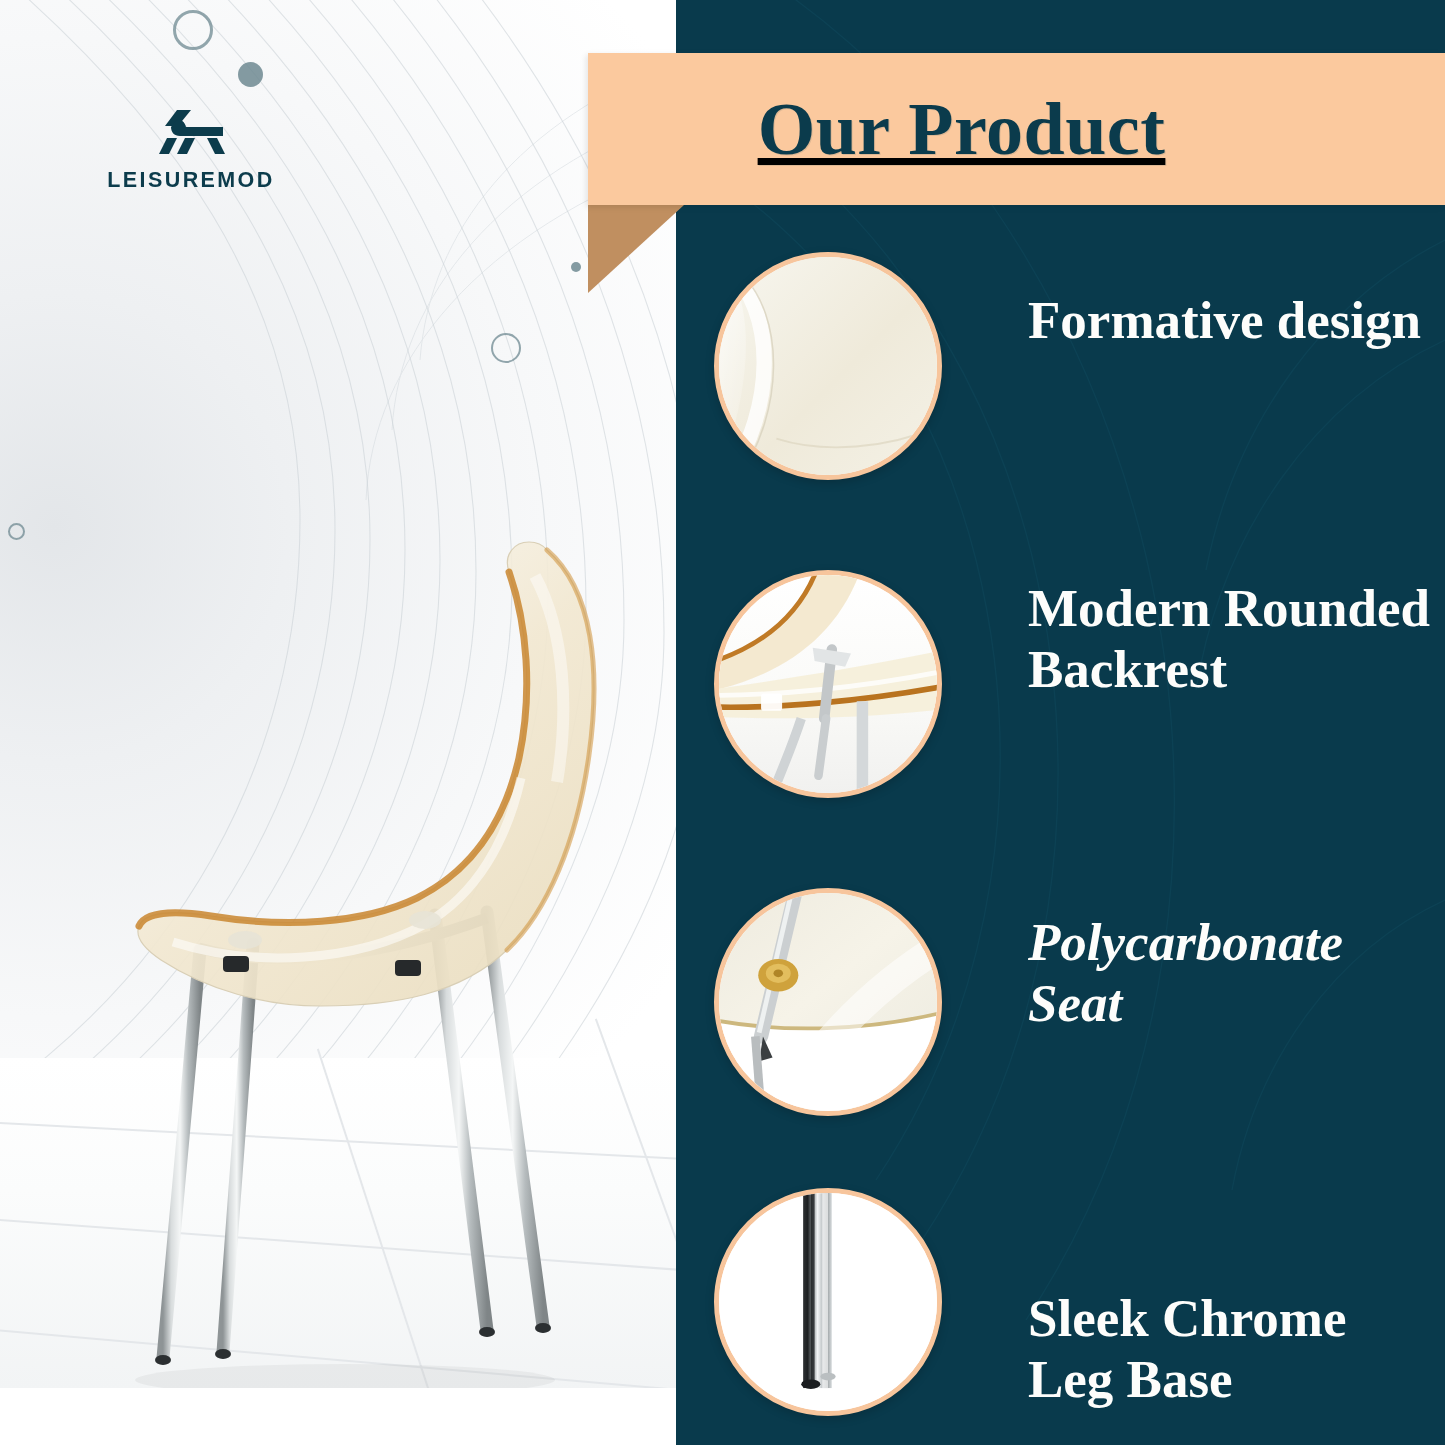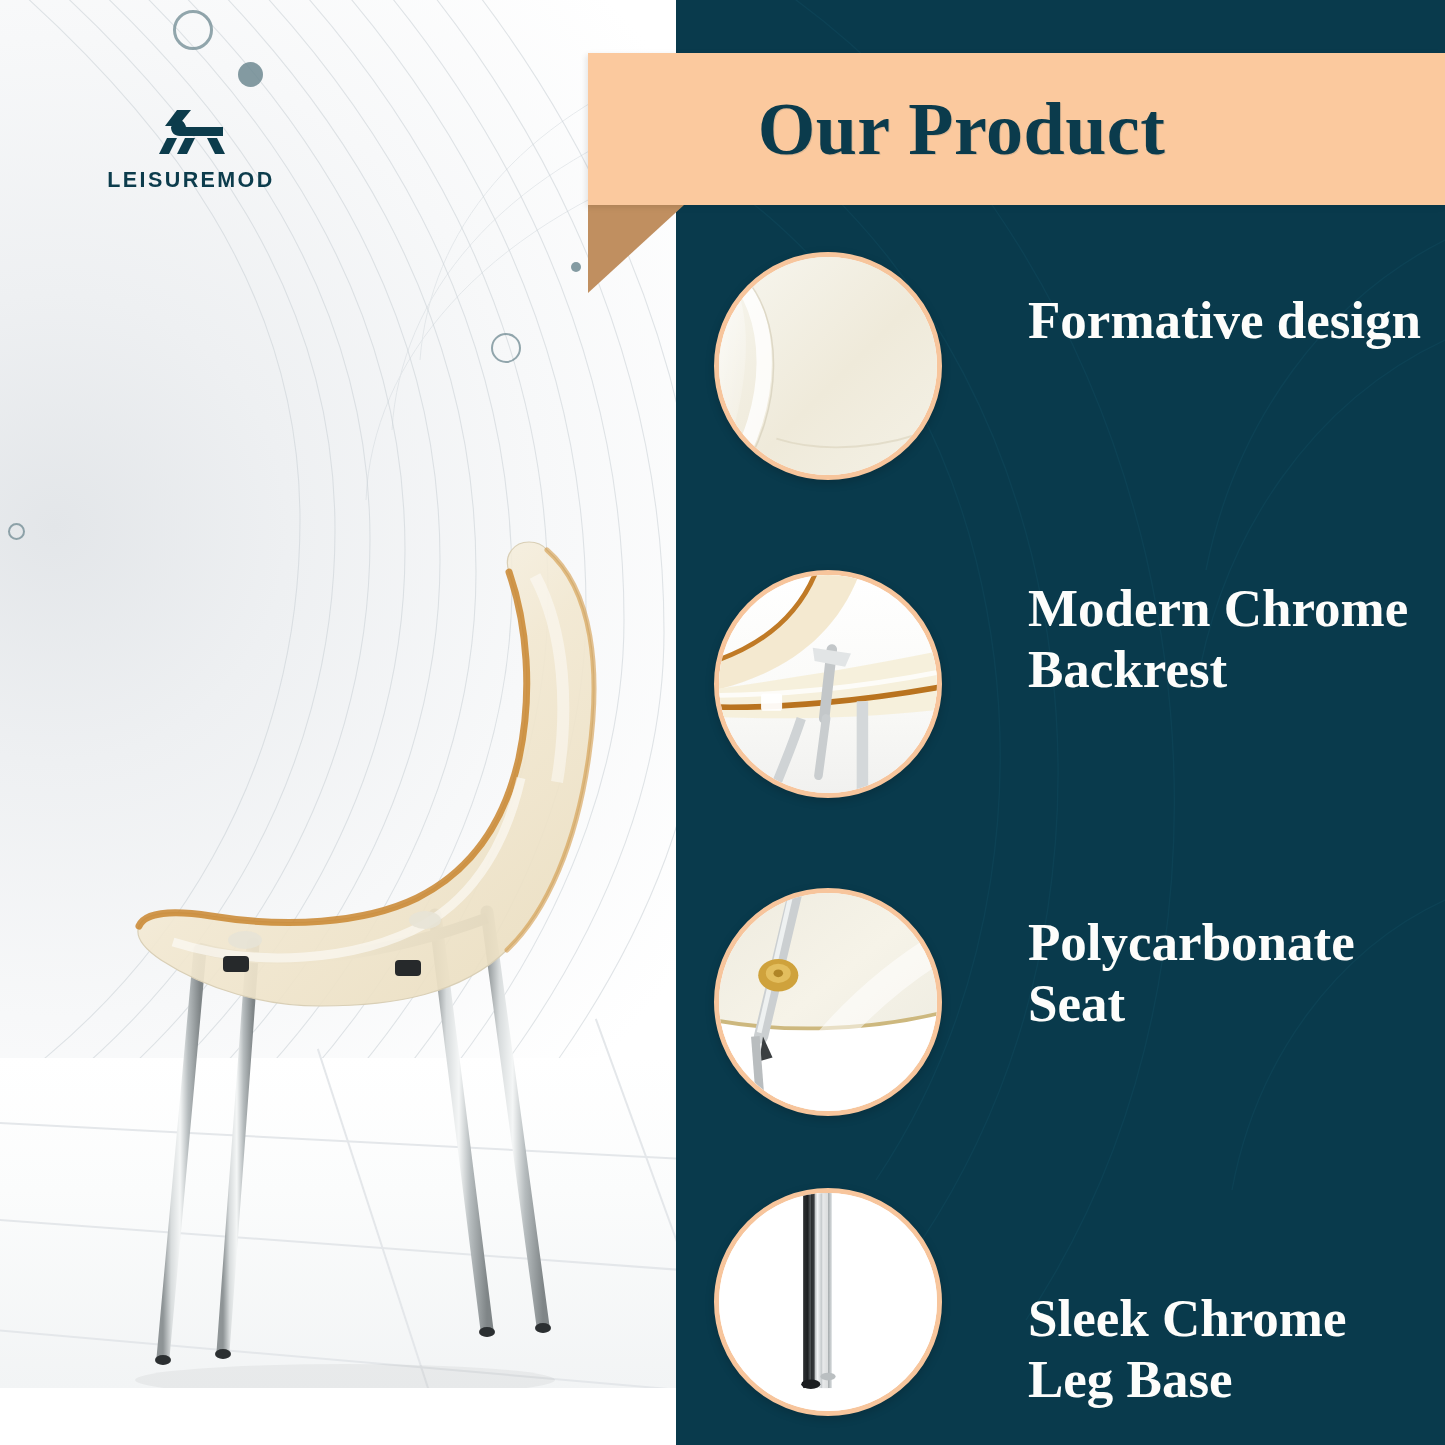--- a/index.html
+++ b/index.html
@@ -106,20 +106,21 @@
   .banner {
     position: absolute;
     left: 588px; top: 53px;
     width: 857px; height: 152px;
     background: #fbc99e;
     z-index: 6;
     display: flex;
     align-items: center;
     justify-content: center;
     box-shadow: -2px 2px 6px rgba(0,0,0,0.10);
+    text-decoration: underline;
   }
   .banner-title {
     font-family: "Liberation Serif", serif;
     font-size: 74px;
     font-weight: 700;
     color: #0b3b4c;
     letter-spacing: 0.5px;
     line-height: 1;
     padding-right: 110px;
     text-shadow: 1px 1px 0 rgba(11,59,76,0.12);
@@ -355,21 +356,21 @@
           <path d="M118,78 L110,150" stroke="#c3c7c9" stroke-width="11" stroke-linecap="round"></path>
           <path d="M98,76 L138,82 L132,96 L100,90 Z" fill="#e2e5e6"></path>
           <path d="M112,150 L104,210" stroke="#c9cdcf" stroke-width="9" stroke-linecap="round"></path>
 
           <path d="M150,132 L150,228" stroke="#d4d8da" stroke-width="12"></path>
 
           <path d="M86,150 C76,180 66,204 56,228" stroke="#cfd3d5" stroke-width="10" fill="none"></path>
           <rect x="44" y="124" width="22" height="18" rx="3" fill="#ffffff" opacity="0.95"></rect>
         </svg>
       </div>
-      <div class="feature-label" style="top:578px;">Modern Chrome Backrest</div>
+      <div class="feature-label" style="top:578px;">Modern Rounded Backrest</div>
 
     </div>
 
     <div class="feature-row" style="top:0;">
       <div class="thumb" style="left:38px; top:888px;">
         <svg viewBox="0 0 228 228">
           <defs>
             <linearGradient id="t3bg" x1="0.1" y1="0" x2="0.9" y2="1">
               <stop offset="0%" stop-color="#efece0"></stop>
               <stop offset="45%" stop-color="#f6f3e8"></stop>
@@ -387,21 +388,21 @@
           <path d="M78,-10 L42,146" stroke="#f2f4f4" stroke-width="5" opacity="0.9"></path>
 
           <ellipse cx="62" cy="86" rx="21" ry="17" fill="#cfa23c"></ellipse>
           <ellipse cx="62" cy="84" rx="13" ry="10" fill="#e3be5e"></ellipse>
           <ellipse cx="62" cy="84" rx="5" ry="4" fill="#b08527"></ellipse>
 
           <path d="M46,150 L56,172 L42,176 Z" fill="#3b3f41"></path>
           <path d="M38,150 L44,228" stroke="#b9bdbf" stroke-width="9"></path>
         </svg>
       </div>
-      <div class="feature-label" style="top:912px;">Polycarbonate Seat</div>
+      <div class="feature-label" style="top:912px;font-style:italic;">Polycarbonate Seat</div>
 
     </div>
 
     <div class="feature-row" style="top:0;">
       <div class="thumb" style="left:38px; top:1188px;">
         <svg viewBox="0 0 228 228">
           <defs>
             <linearGradient id="legG" x1="0" y1="0" x2="1" y2="0">
               <stop offset="0%" stop-color="#2e3133"></stop>
               <stop offset="16%" stop-color="#1c1f21"></stop>

